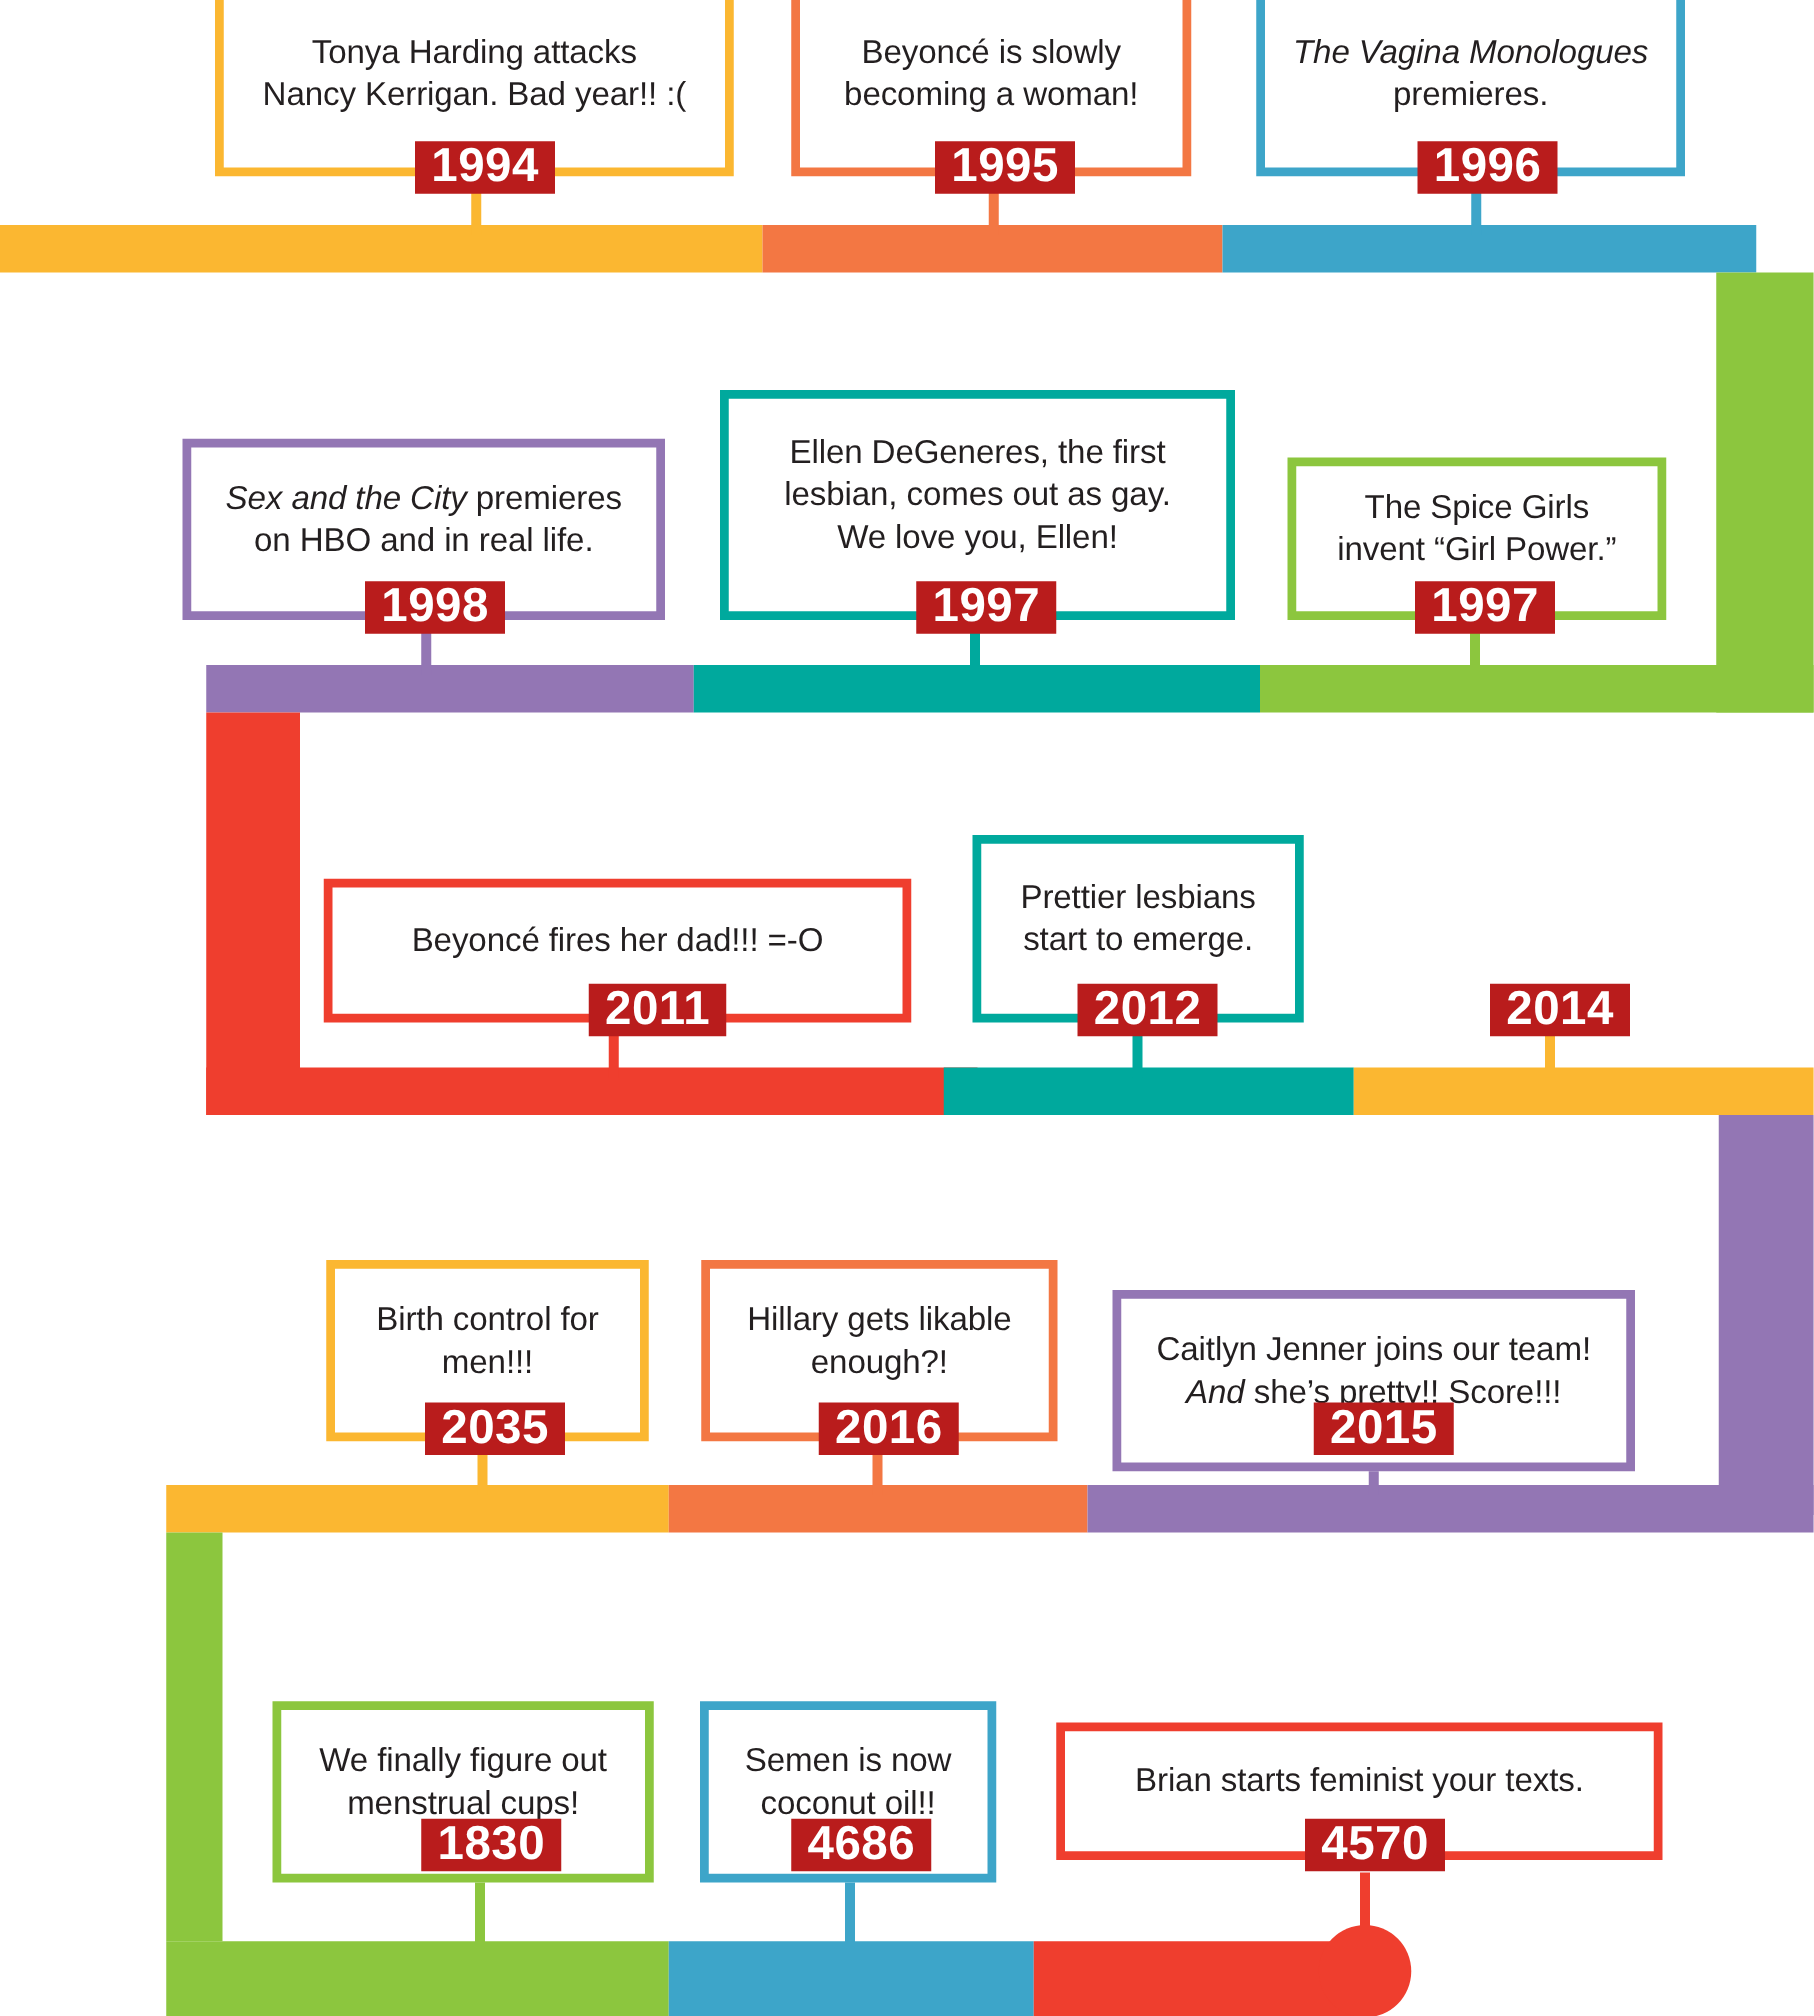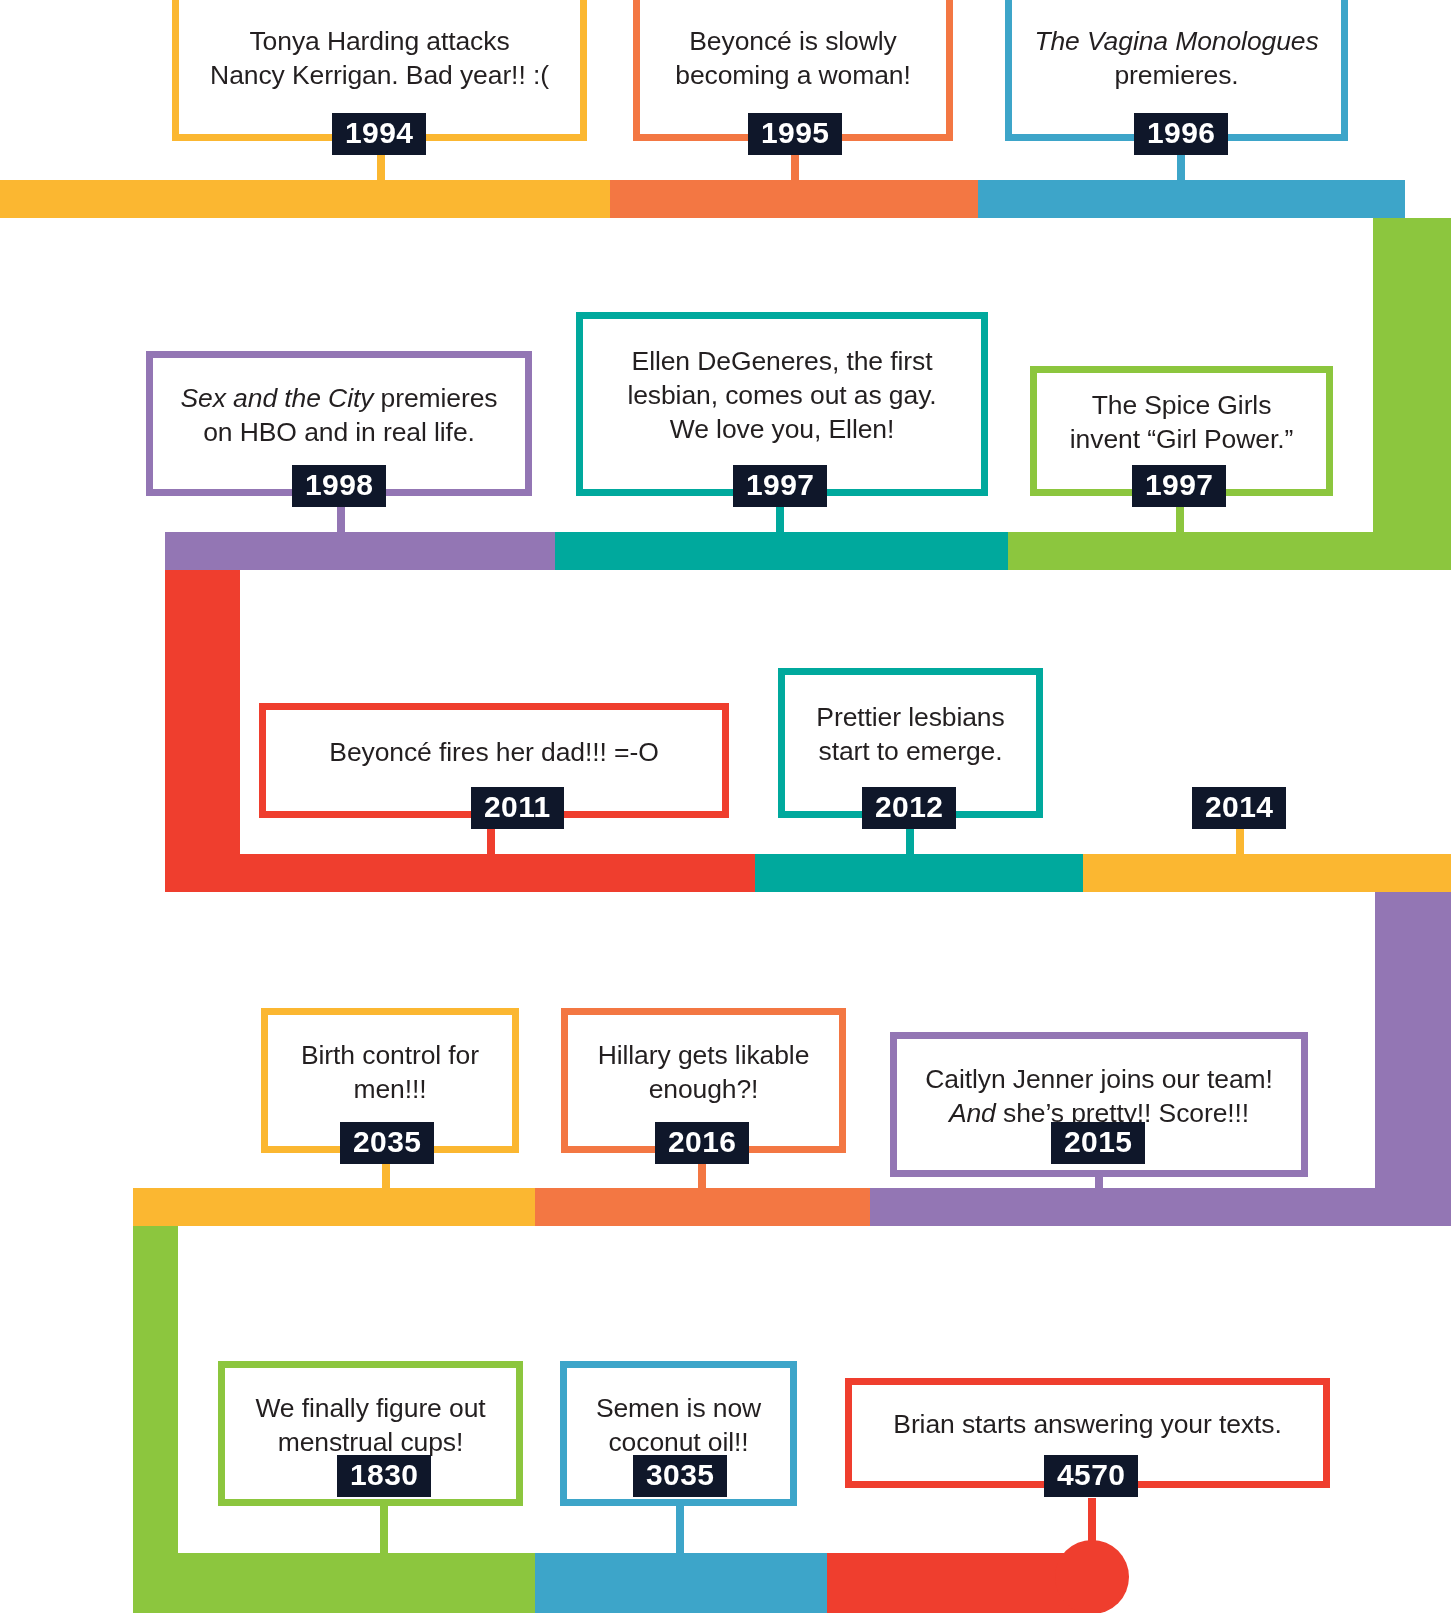--- a/index.html
+++ b/index.html
@@ -34,23 +34,23 @@
     font-size:26.5px;
     line-height:1.28;
     color:#231f20;
     letter-spacing:-0.1px;
   }
   .card-text i { font-style:italic; }
 
   
   .year {
     position:absolute;
-    background:#0f172a;
+    background:#b91c1c;
     color:#ffffff;
-    font-size:30px;
+    font-size:38px;
     font-weight:bold;
     letter-spacing:0.4px;
     display:flex;
     align-items:center;
     justify-content:center;
     padding:2px 13px 4px 13px;
     height:42px;
     white-space:nowrap;
   }
 
@@ -198,23 +198,23 @@
     <div class="card-text">We finally figure out<br>menstrual cups!</div>
   </div>
   <div class="year" style="left:337px; top:1455px;">
       <span>1830</span>
     </div>
 
   <div class="card" style="left:560px; top:1361px; width:237px; height:145px; border-color:#3DA5C9;">
     <div class="card-text">Semen is now<br>coconut oil!!</div>
   </div>
   <div class="year" style="left:633px; top:1455px;">
-      <span>3035</span>
+      <span>4686</span>
     </div>
 
   <div class="card" style="left:845px; top:1378px; width:485px; height:110px; border-color:#EF3E2E;">
-    <div class="card-text">Brian starts answering your texts.</div>
+    <div class="card-text">Brian starts feminist your texts.</div>
   </div>
   <div class="year" style="left:1044px; top:1455px;">
       <span>4570</span>
     </div>
 
 </div>
 
 </body></html>

